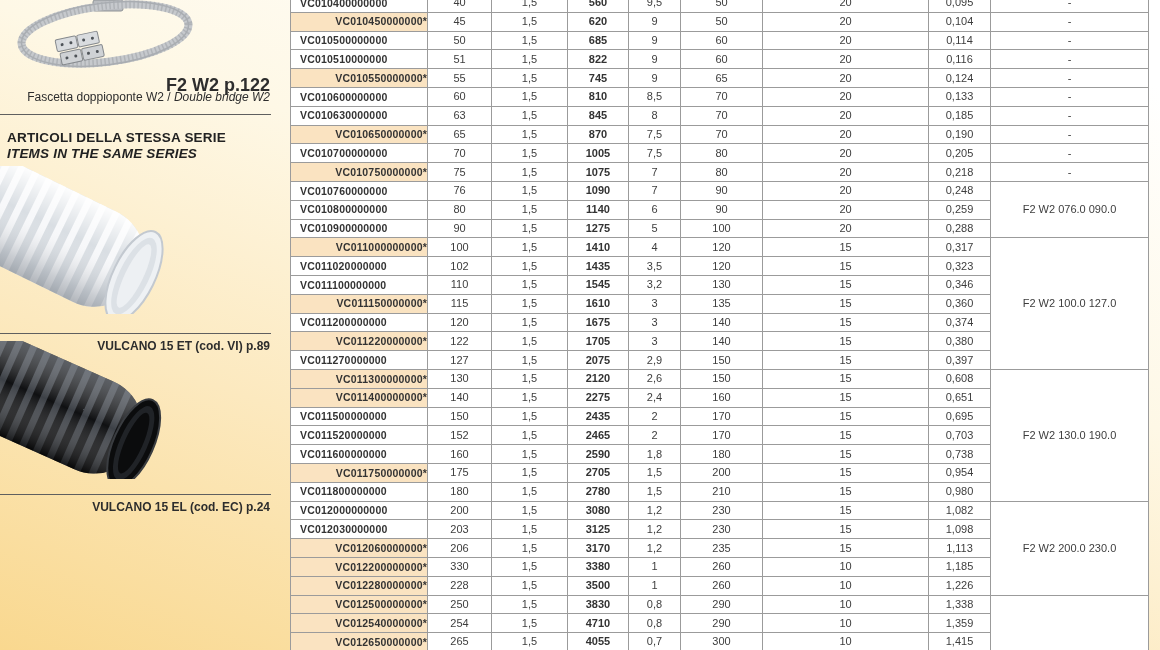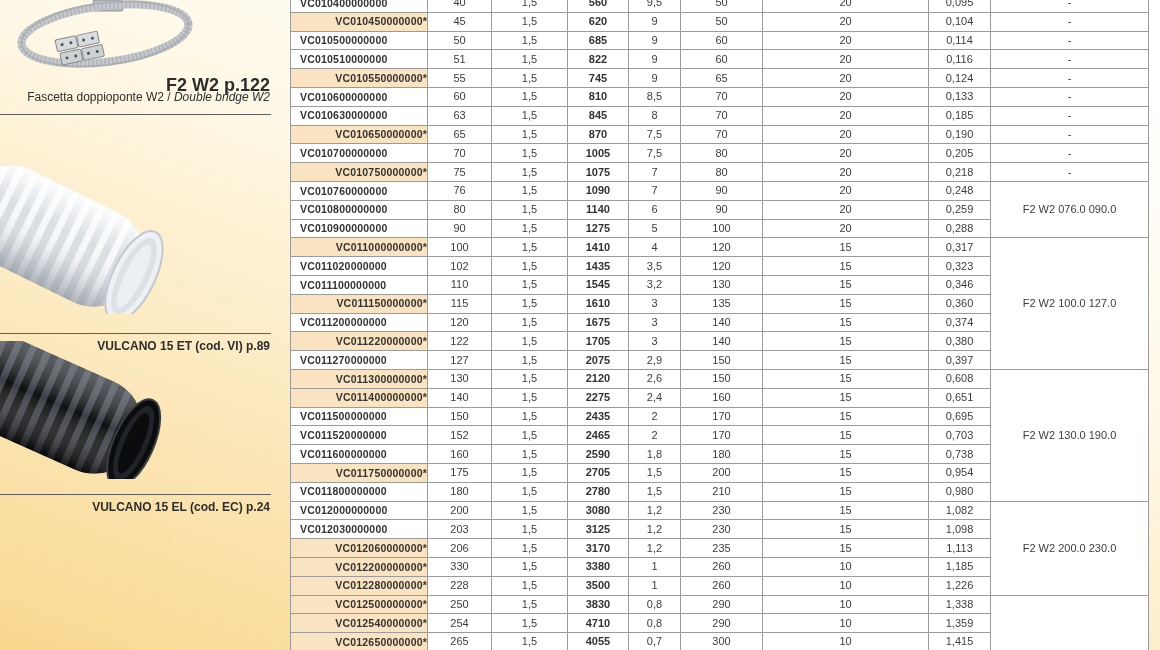--- a/index.html
+++ b/index.html
@@ -69,20 +69,22 @@
     </svg>
   </div>
 
   <div class="abs ref-line">F2 W2 p.122</div>
   <div class="abs caption-line">
     <span>Fascetta doppioponte W2</span><span> / </span><em>Double bridge W2</em>
   </div>
   <div class="abs rule" style="top:114px;"></div>
 
   <div class="abs series-head">
+    <div>ARTICOLI DELLA STESSA SERIE</div>
+    <div class="en">ITEMS IN THE SAME SERIES</div>
   </div>
 
   <div class="abs" style="left:0;top:166px;width:168px;height:148px;">
     <svg width="168" height="148" viewBox="0 0 168 148">
       <defs>
         <pattern id="wst" width="15" height="200" patternUnits="userSpaceOnUse">
           <rect width="15" height="200" fill="#d9dee3"></rect>
           <rect width="7" height="200" fill="#f7f8fa"></rect>
         </pattern>
         <linearGradient id="wsh" x1="0" y1="0" x2="0" y2="1">

